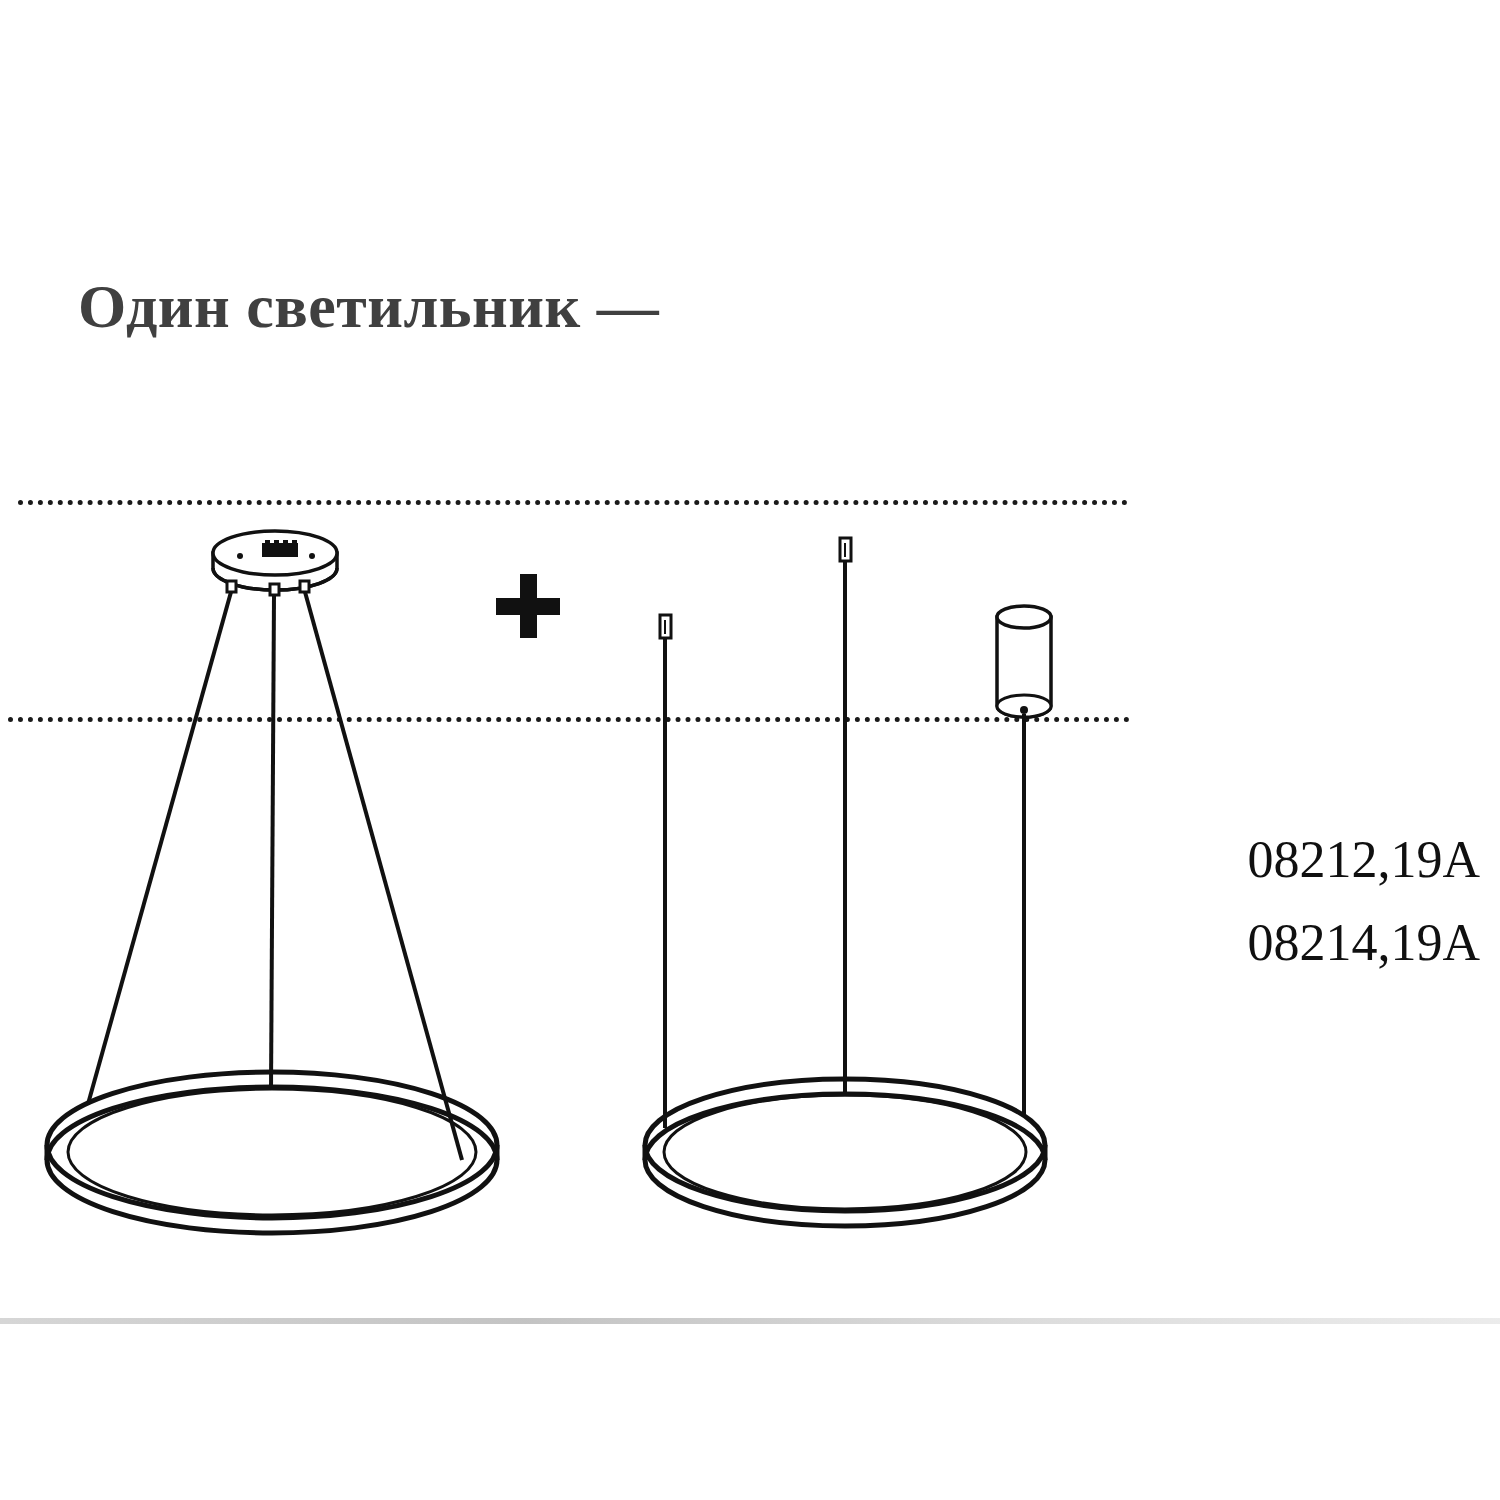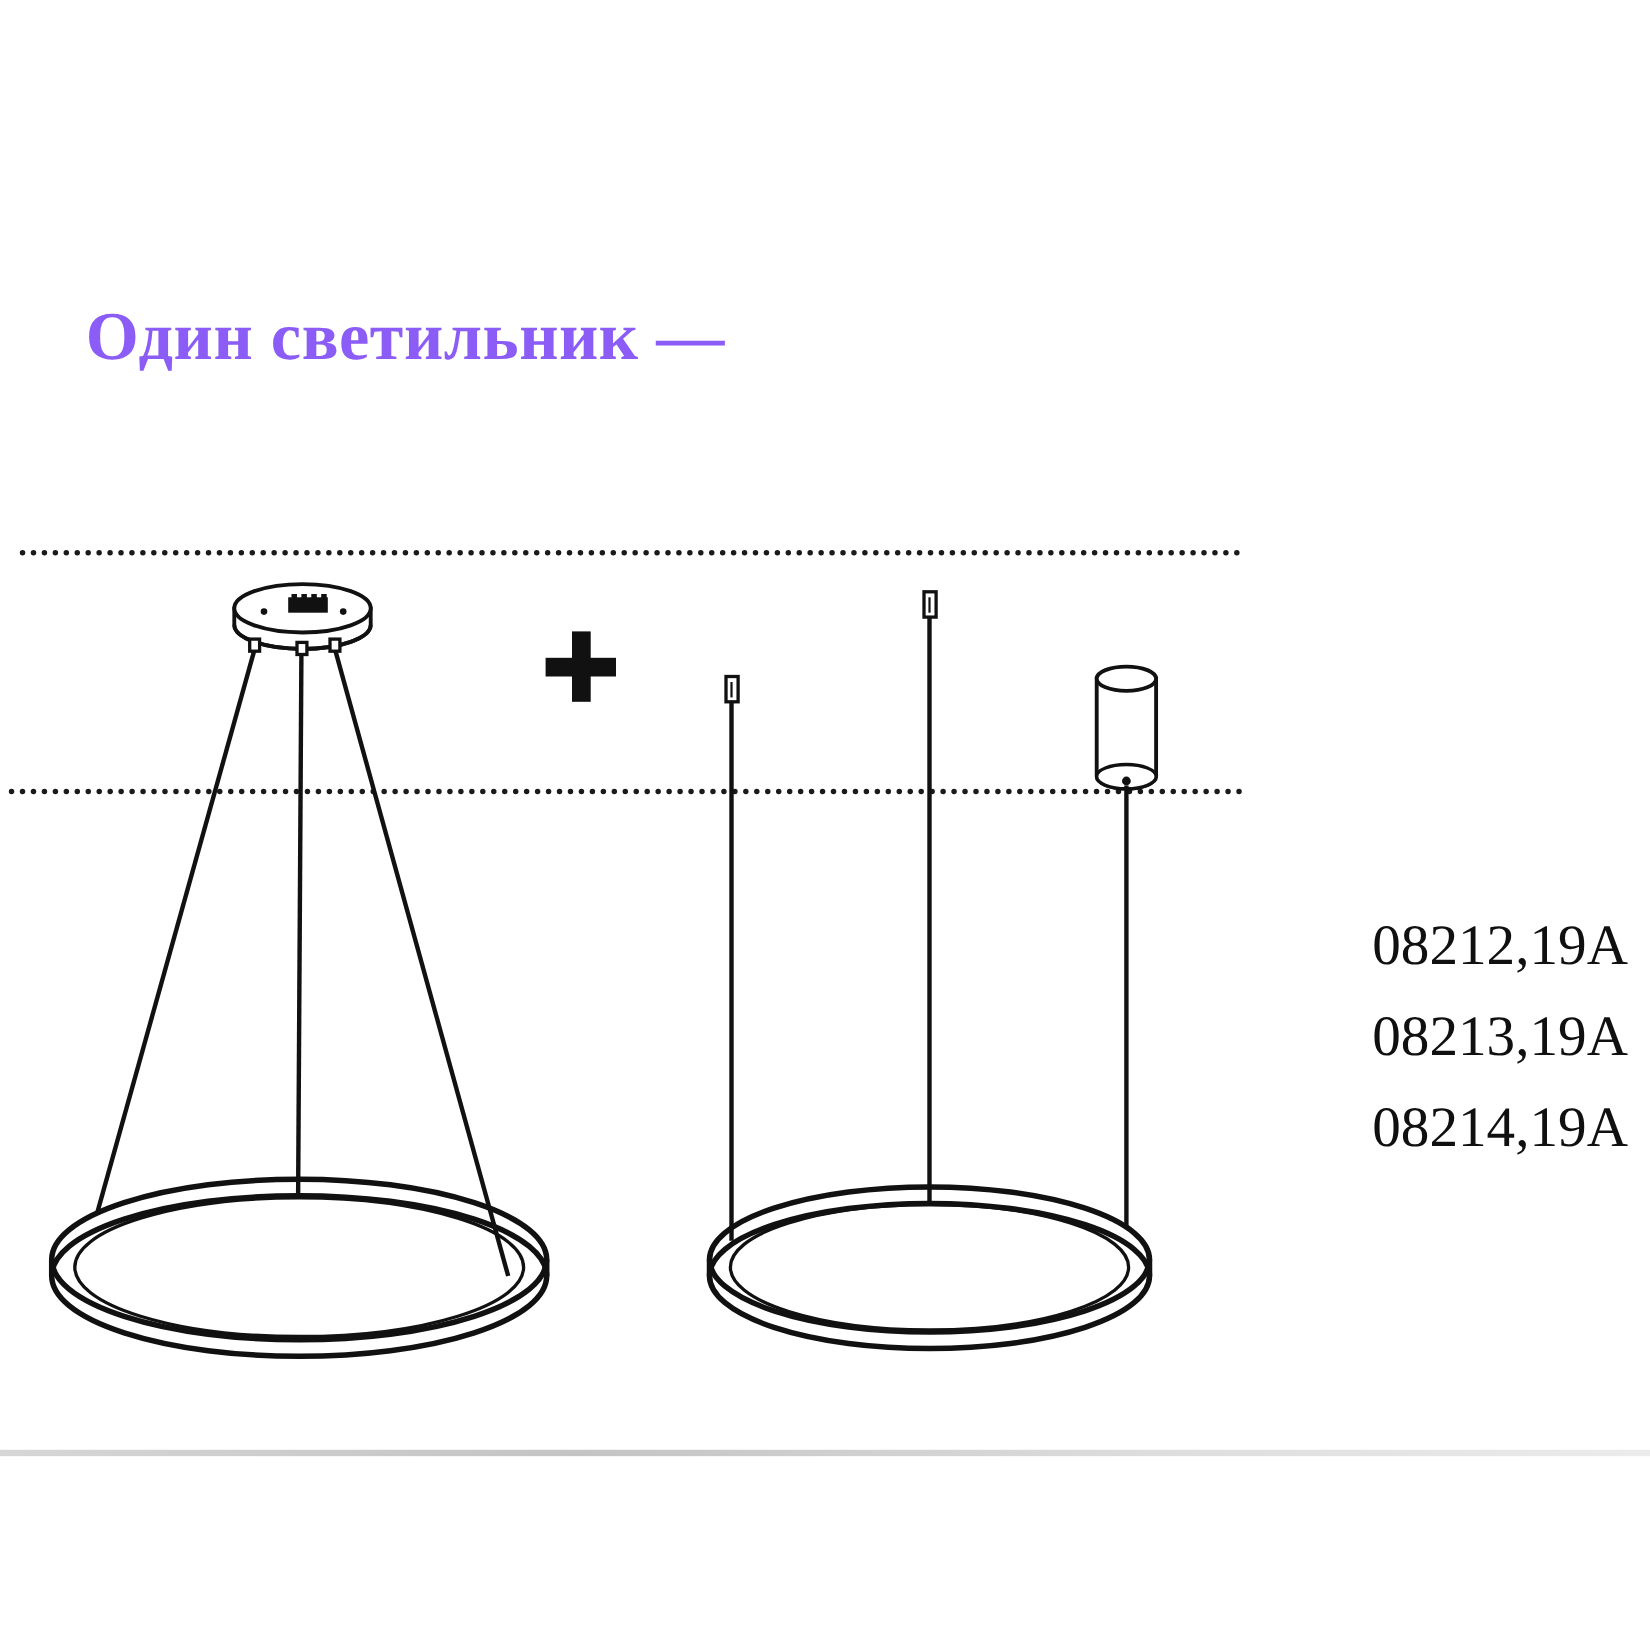--- a/index.html
+++ b/index.html
@@ -22,21 +22,21 @@
     position: absolute;
     left: 78px;
     top: 258px;
     width: 1020px;
   }
   .title-line {
     font-family: "Liberation Serif", serif;
     font-weight: bold;
     font-size: 62px;
     line-height: 96px;
-    color: #8b5cf6;
+    color: #404040;
     letter-spacing: 0.5px;
     white-space: nowrap;
   }
 
   
   .guide-line {
     position: absolute;
     height: 0;
     border-top: 5px dotted #1a1a1a;
   }
@@ -209,19 +209,18 @@
         <ellipse cx="845" cy="1160" rx="200" ry="66" fill="none" stroke="#111111" stroke-width="5"></ellipse>
         <line x1="645" y1="1145" x2="645" y2="1160" stroke="#111111" stroke-width="5"></line>
         <line x1="1045" y1="1145" x2="1045" y2="1160" stroke="#111111" stroke-width="5"></line>
         <ellipse cx="845" cy="1152" rx="181" ry="57" fill="none" stroke="#111111" stroke-width="3"></ellipse>
       </g>
     </g>
   </svg>
 
   <div id="codes">
     <div class="code-line">08212,19A</div>
-    <div class="code-line">08213,19A</div>
     <div class="code-line">08214,19A</div>
   </div>
 
   <div id="bottom-strip"></div>
   <div id="bottom-white"></div>
 </div>
 
 </body></html>

